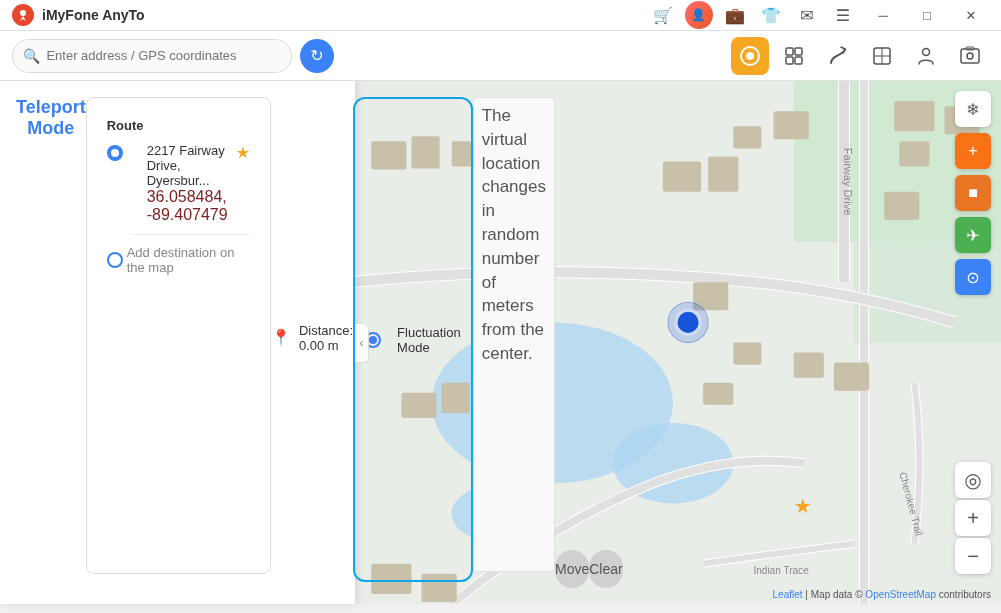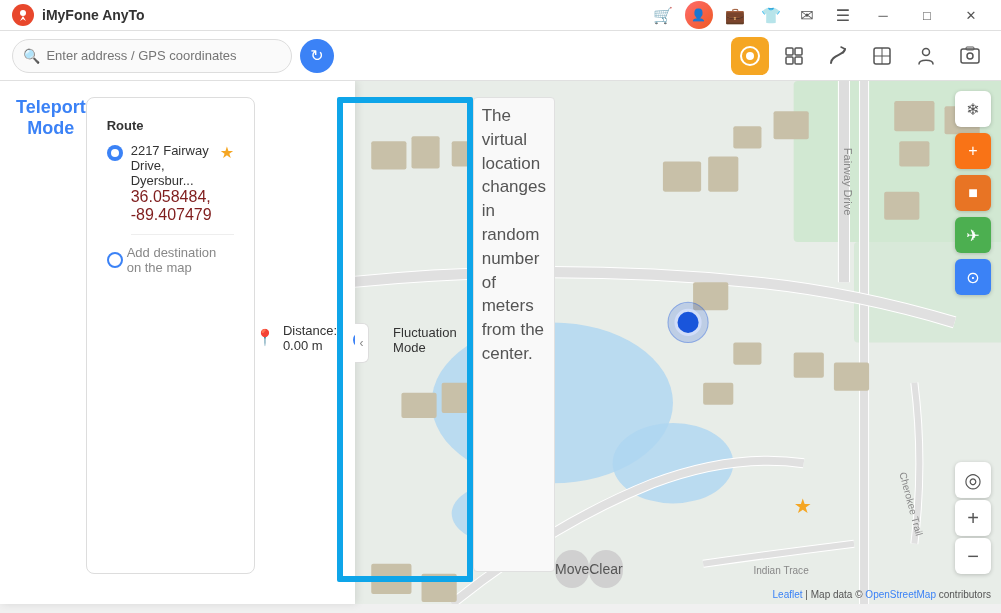--- a/index.html
+++ b/index.html
@@ -182,20 +182,21 @@
       margin-top: 2px;
       display: flex; align-items: center; justify-content: center;
     }
     .route-dot-inner {
       width: 8px; height: 8px;
       border-radius: 50%;
       background: white;
     }
     .route-address {
       flex: 1;
+      margin-left: 16px;
     }
     .route-address-line1 {
       font-size: 13px;
       font-weight: 500;
       color: #333;
     }
     .route-address-line2 {
       font-size: 16px;
       color: #7f1d1d;
     }
@@ -231,24 +232,24 @@
       gap: 8px;
       margin-bottom: 10px;
       font-size: 13px;
       color: #333;
     }
     .distance-icon { font-size: 16px; color: #3b82f6; }
 
     .fluctuation-row {
       display: flex;
       align-items: center;
-      gap: 24px;
+      gap: 16px;
       margin-bottom: 6px;
-      border: 6px solid #0ea5e9;
-      border-radius: 2px;
+      border: 2px solid #0ea5e9;
+      border-radius: 12px;
       padding: 6px 10px;
       width: fit-content;
     }
     .radio-btn {
       width: 16px; height: 16px;
       border-radius: 50%;
       border: 2px solid #3b82f6;
       display: flex; align-items: center; justify-content: center;
       flex-shrink: 0;
     }

